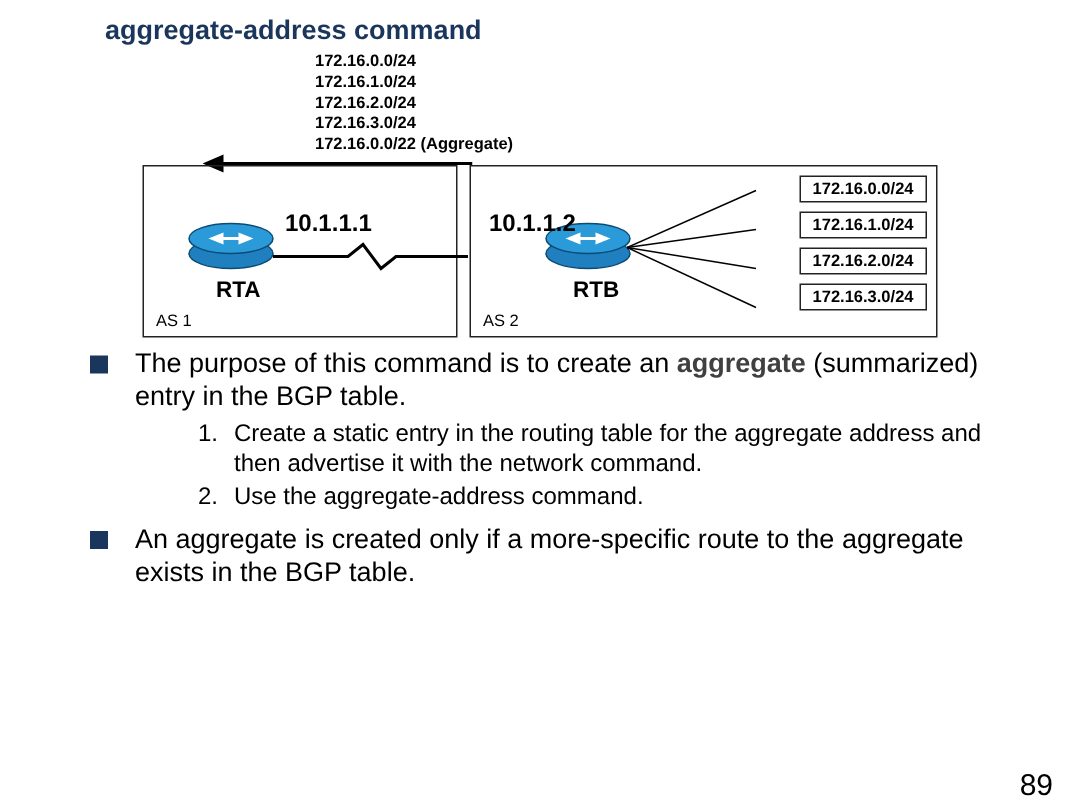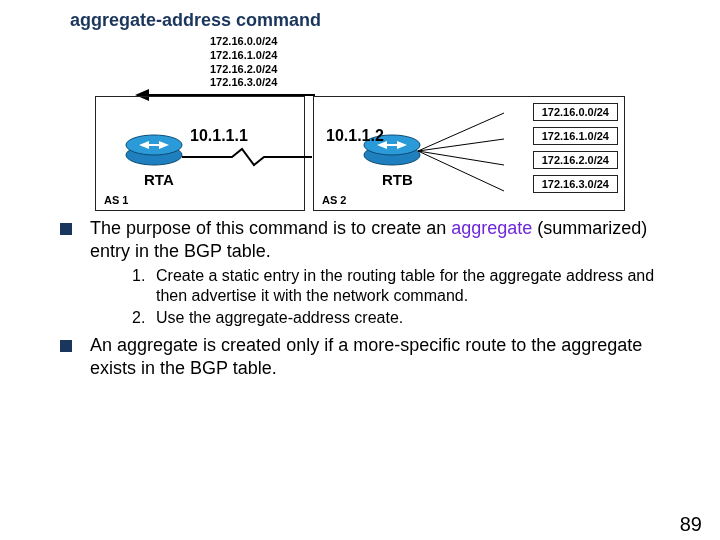--- a/index.html
+++ b/index.html
@@ -38,21 +38,21 @@
   .panel {
     border: 1px solid #222;
     position: relative;
     height: 115px;
   }
   .panel.left { flex: 0 0 210px; }
   .panel.right { flex: 1; }
   .router-svg { position:absolute; }
   .router-label { position:absolute; font-size:15px; font-weight:bold; }
   .ip-label { position:absolute; font-size:16px; font-weight:bold; white-space:nowrap; }
-  .as-label { position:absolute; font-size:11px; font-weight:bold; bottom:4px; }
+  .as-label { position:absolute; font-size:11px; font-weight:normal; bottom:4px; }
   .rt-table { position:absolute; right:6px; top:6px; }
   .rt-table div {
     border:1px solid #222;
     font-size:11px;
     font-weight:bold;
     padding:2px 8px;
     margin-bottom:6px;
     background:#fff;
     text-align:center;
   }
@@ -60,21 +60,21 @@
     margin: 6px 60px 0 60px;
     font-size: 18px;
     line-height: 1.25;
   }
   .bullet-row { display:flex; margin-bottom:4px; }
   .sq {
     flex: 0 0 12px; height:12px; background:#1b365d;
     margin-top:6px; margin-right:18px;
   }
   .bullet-text { flex:1; color:#000; }
-  .accent { color:#6d28d9; font-weight:normal; }
+  .accent { color:#404040; font-weight:bold; }
   .num-list {
     margin: 4px 0 6px 72px;
     font-size:16px;
   }
   .num-row { display:flex; margin-bottom:2px; }
   .num { flex:0 0 24px; }
   .page-num {
     position:absolute; right:18px; bottom:14px;
     font-size:20px; color:#000;
   }
@@ -84,20 +84,21 @@
 
 <div class="slide">
   <div class="title">aggregate-address command</div>
 
   <div class="diagram-wrap">
     <div class="route-list">
       <div>172.16.0.0/24</div>
       <div>172.16.1.0/24</div>
       <div>172.16.2.0/24</div>
       <div>172.16.3.0/24</div>
+      <div>172.16.0.0/22 (Aggregate)</div>
     </div>
     <svg class="arrow-svg" width="180" height="14">
       <line x1="10" y1="7" x2="180" y2="7" stroke="#000" stroke-width="2"></line>
       <polygon points="0,7 14,1 14,13" fill="#000"></polygon>
     </svg>
 
     <div class="two-as">
 
       <div class="panel left">
         <svg class="router-svg" width="60" height="38" style="left:28px; top:34px;">
@@ -150,21 +151,21 @@
       </div>
     </div>
 
     <div class="num-list">
       <div class="num-row">
         <div class="num">1.</div>
         <div>Create a static entry in the routing table for the aggregate address and then advertise it with the network command.</div>
       </div>
       <div class="num-row">
         <div class="num">2.</div>
-        <div>Use the aggregate-address create.</div>
+        <div>Use the aggregate-address command.</div>
       </div>
     </div>
 
     <div class="bullet-row">
       <div class="sq"></div>
       <div class="bullet-text">An aggregate is created only if a more-specific route to the aggregate exists in the BGP table.</div>
     </div>
   </div>
 
   <div class="page-num">89</div>

